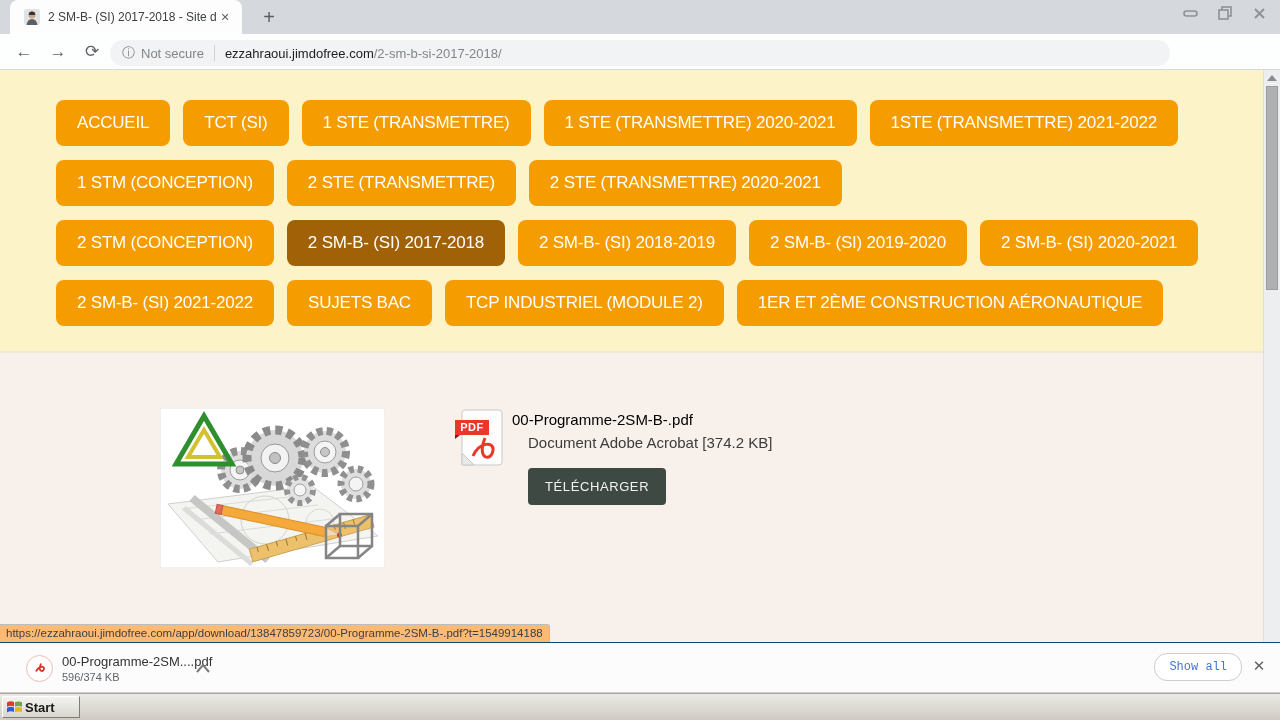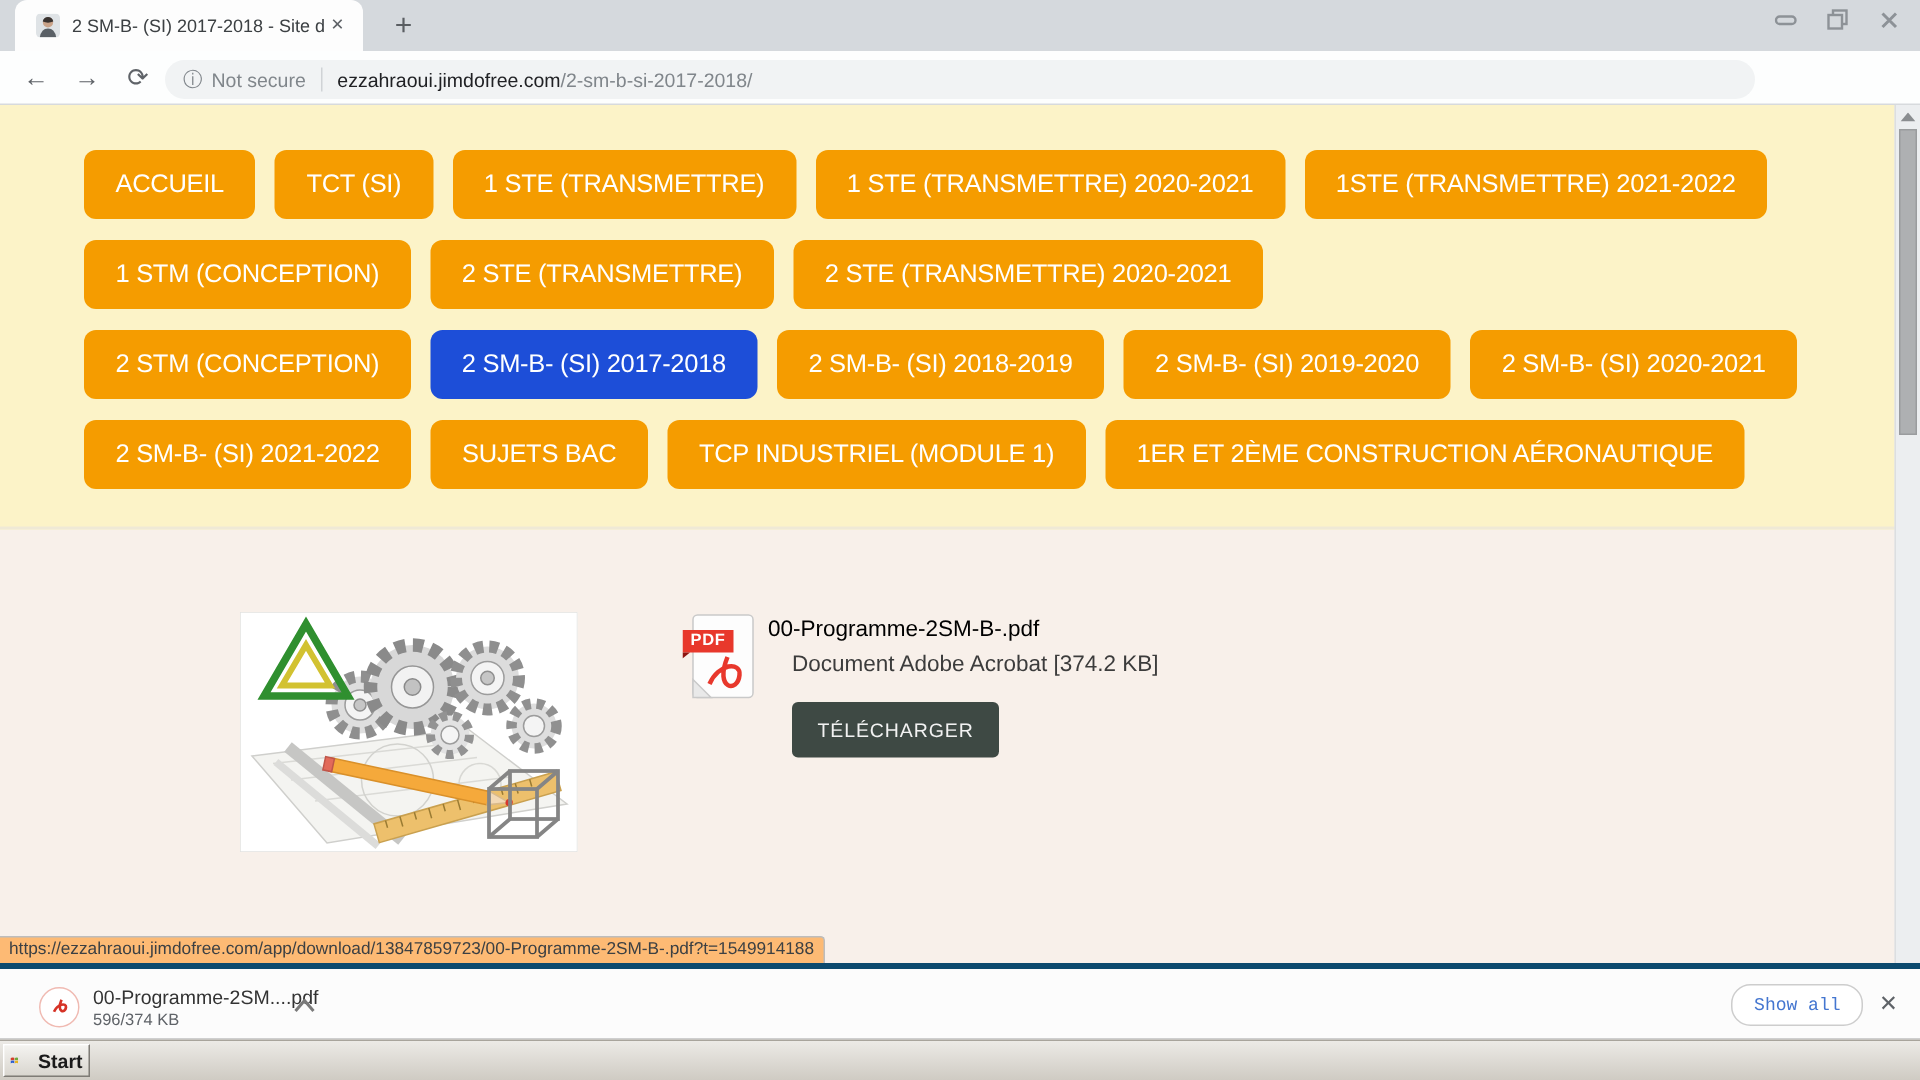--- a/index.html
+++ b/index.html
@@ -29,57 +29,57 @@
   .url-domain{color:#202124;}
   .url-path{color:#80868b;}
 
   
   .page{left:0;top:70px;width:1280px;height:572px;background:#f8f0ea;overflow:hidden;}
   .band{left:0;top:0;width:1280px;height:281px;background:#fcf3c8;border-bottom:2px solid #efe9d6;box-sizing:content-box;}
   .navrows{left:0;top:0;width:1280px;padding:30px 40px 0 56px;box-sizing:border-box;}
   .navrow{display:flex;gap:13px;margin-bottom:14px;}
   .navbtn{background:#f59c00;color:#fff;border:none;height:46px;padding:0 21px;border-radius:8px;
           font-size:17px;letter-spacing:-0.2px;font-family:"Liberation Sans",sans-serif;white-space:nowrap;cursor:pointer;}
-  .navbtn.active{background:#1d4ed8;text-align:right;}
+  .navbtn.active{background:#a16207;text-align:right;}
 
   .thumb{left:160px;top:338px;width:225px;height:160px;background:#fff;}
   .pdficon{left:455px;top:339px;width:50px;height:58px;}
   .pdf-badge{left:0px;top:11px;width:34px;height:15px;background:transparent;color:#fff;
              font-size:11px;font-weight:bold;text-align:center;line-height:15px;letter-spacing:0.5px;}
   .fname{left:512px;top:341px;font-size:15px;color:#000000;}
   .fmeta{left:528px;top:364px;font-size:15px;color:#3c3c3c;}
   .dlbtn{left:528px;top:398px;background:#3e4944;color:#f2f2f2;border:none;border-radius:4px;
          height:37px;padding:0 17px;font-size:13px;letter-spacing:0.6px;font-family:"Liberation Sans",sans-serif;cursor:pointer;}
 
   .scrollbar{right:0;top:0;width:17px;height:572px;background:#eceef0;border-left:1px solid #dcdee0;box-sizing:border-box;}
   .sb-up{left:0;top:0;width:16px;height:16px;display:flex;align-items:center;justify-content:center;}
   .sb-thumb{left:2px;top:16px;width:12px;height:204px;background:#aeb0b2;border:1px solid #9a9c9e;box-sizing:border-box;}
 
   .statusbubble{left:0;top:554px;height:18px;background:#fdba74;border:1px solid #bdbdbd;border-left:none;border-bottom:none;
                 border-top-right-radius:3px;font-size:11.5px;color:#3c4043;line-height:17px;padding:0 6px;white-space:nowrap;}
 
   
-  .shelf{left:0;top:642px;width:1280px;height:51px;background:#fcfcfc;border-top:4px solid #0c4a6e;
+  .shelf{left:0;top:642px;width:1280px;height:51px;background:#fcfcfc;border-top:1px solid #0c4a6e;
          border-bottom:1px solid #cfcfcf;box-sizing:border-box;}
   .shelf-item{left:14px;top:6px;width:215px;height:38px;display:flex;align-items:center;}
   .shelf-ico{width:27px;height:27px;border-radius:50%;border:1.5px solid #f0bab2;background:#fff;
              display:flex;align-items:center;justify-content:center;flex:0 0 27px;margin:0 9px 0 12px;box-sizing:border-box;}
   .shelf-name{font-size:13px;color:#333;white-space:nowrap;}
   .shelf-prog{font-size:11px;color:#5f6368;margin-top:2px;}
   .shelf-chev{left:196px;top:16px;width:16px;height:12px;}
   .showall{right:38px;top:10px;height:28px;background:#fff;border:1px solid #cdcdcd;border-radius:13px;
            color:#4476d0;font-size:12px;padding:0 14px;font-family:Liberation Mono, monospace;cursor:pointer;}
   .shelf-close{right:12px;top:14px;font-size:15px;color:#5f6368;width:18px;text-align:center;}
 
   
   .taskbar{left:0;top:693px;width:1280px;height:27px;
            background:linear-gradient(#eceae6,#cfcbc3);border-top:1px solid #a8a49c;box-sizing:border-box;}
-  .startbtn{left:2px;top:2px;width:58px;height:22px;background:linear-gradient(#f4f3f0,#d9d6cf);
+  .startbtn{left:2px;top:2px;width:78px;height:22px;background:linear-gradient(#f4f3f0,#d9d6cf);
             border:1px solid;border-color:#ffffff #7f7c76 #7f7c76 #ffffff;display:flex;align-items:center;
-            padding:0 4px;box-sizing:border-box;gap:13px;}
+            padding:0 4px;box-sizing:border-box;gap:3px;}
   .startlabel{font-size:13px;font-weight:bold;color:#1a1a1a;}
 </style>
 </head>
 <body>
 
 <div class="screen abs">
 
   <div class="tabstrip abs">
     <div class="tab abs">
       <span class="favicon">
@@ -145,21 +145,21 @@
       <div class="navrow">
         <button class="navbtn">2 STM (CONCEPTION)</button>
         <button class="navbtn active">2 SM-B- (SI) 2017-2018</button>
         <button class="navbtn">2 SM-B- (SI) 2018-2019</button>
         <button class="navbtn">2 SM-B- (SI) 2019-2020</button>
         <button class="navbtn">2 SM-B- (SI) 2020-2021</button>
       </div>
       <div class="navrow">
         <button class="navbtn">2 SM-B- (SI) 2021-2022</button>
         <button class="navbtn">SUJETS BAC</button>
-        <button class="navbtn">TCP INDUSTRIEL (MODULE 1)</button>
+        <button class="navbtn">TCP INDUSTRIEL (MODULE 2)</button>
         <button class="navbtn">1ER ET 2ÈME CONSTRUCTION AÉRONAUTIQUE</button>
       </div>
     </div>
 
     <div class="thumb abs">
       <svg width="225" height="160" viewBox="0 0 225 160">
         <rect width="225" height="160" fill="#ffffff" stroke="#e2e2e0"></rect>
         <polygon points="8,96 152,78 218,128 58,154" fill="#f4f4f1" stroke="#cfcfcc"></polygon>
         <path d="M22,101 L138,88 M34,112 L158,97 M50,126 L180,110" stroke="#dadad6" fill="none"></path>
         <circle cx="105" cy="112" r="24" fill="none" stroke="#d2d2ce"></circle>

